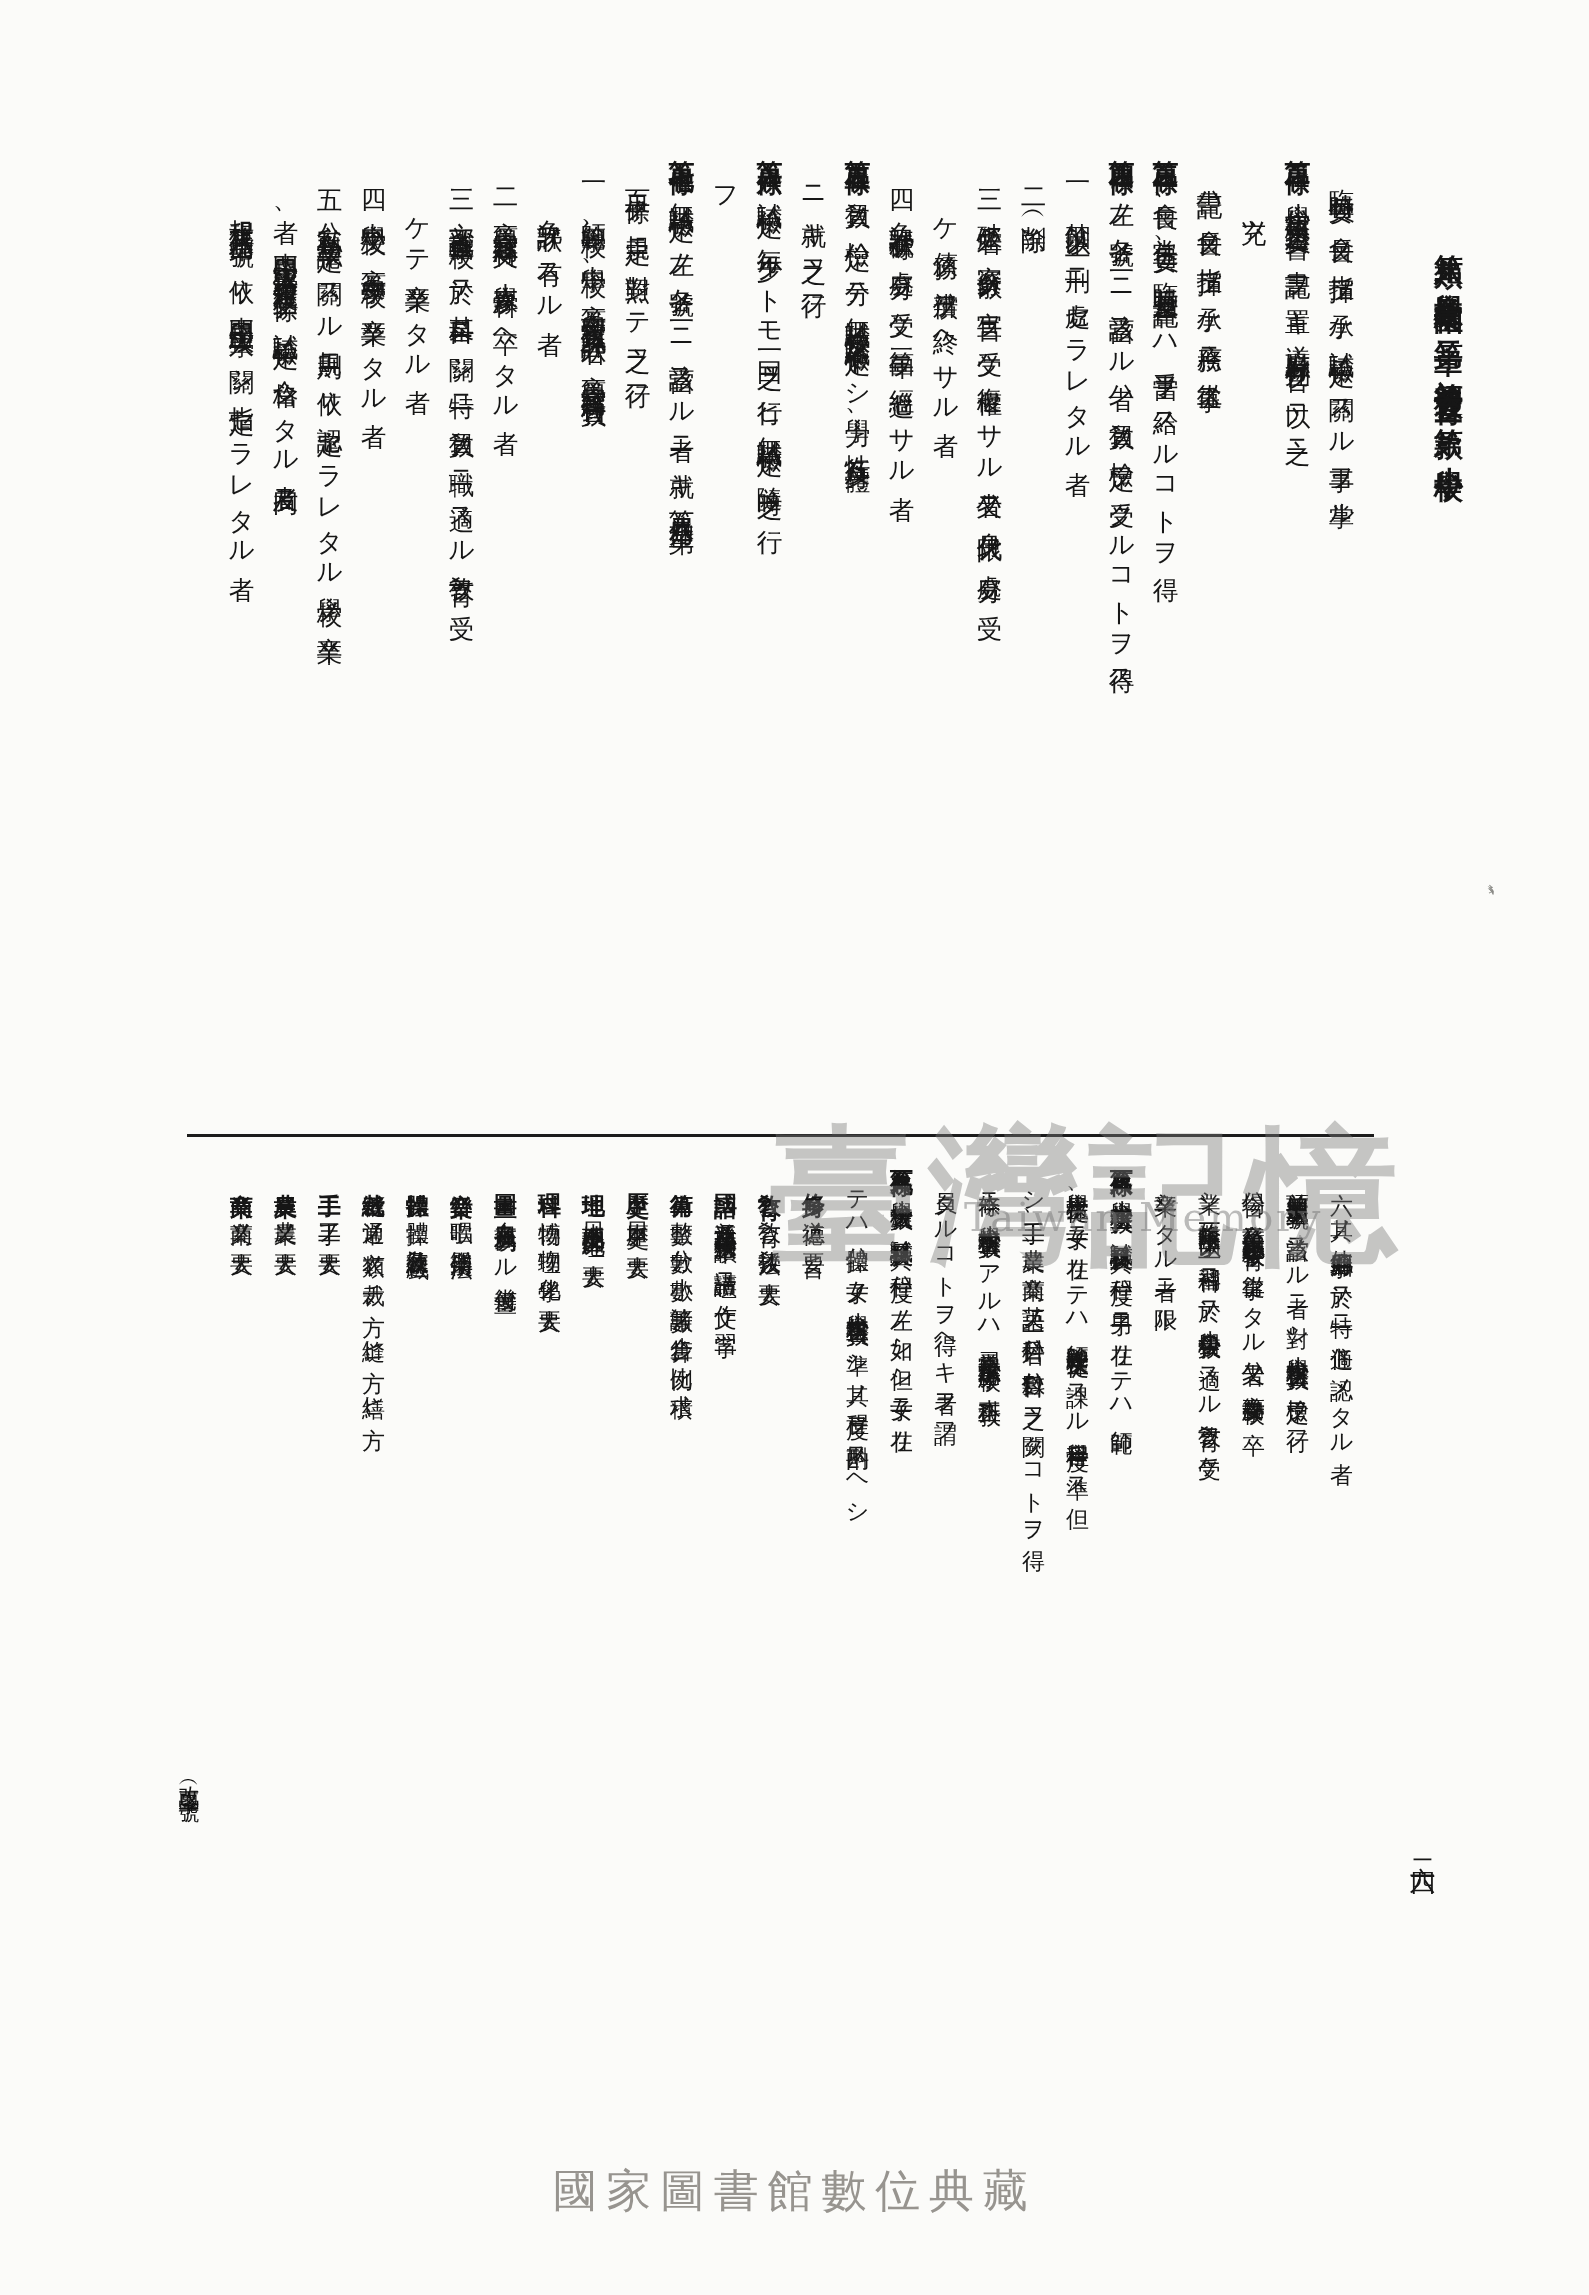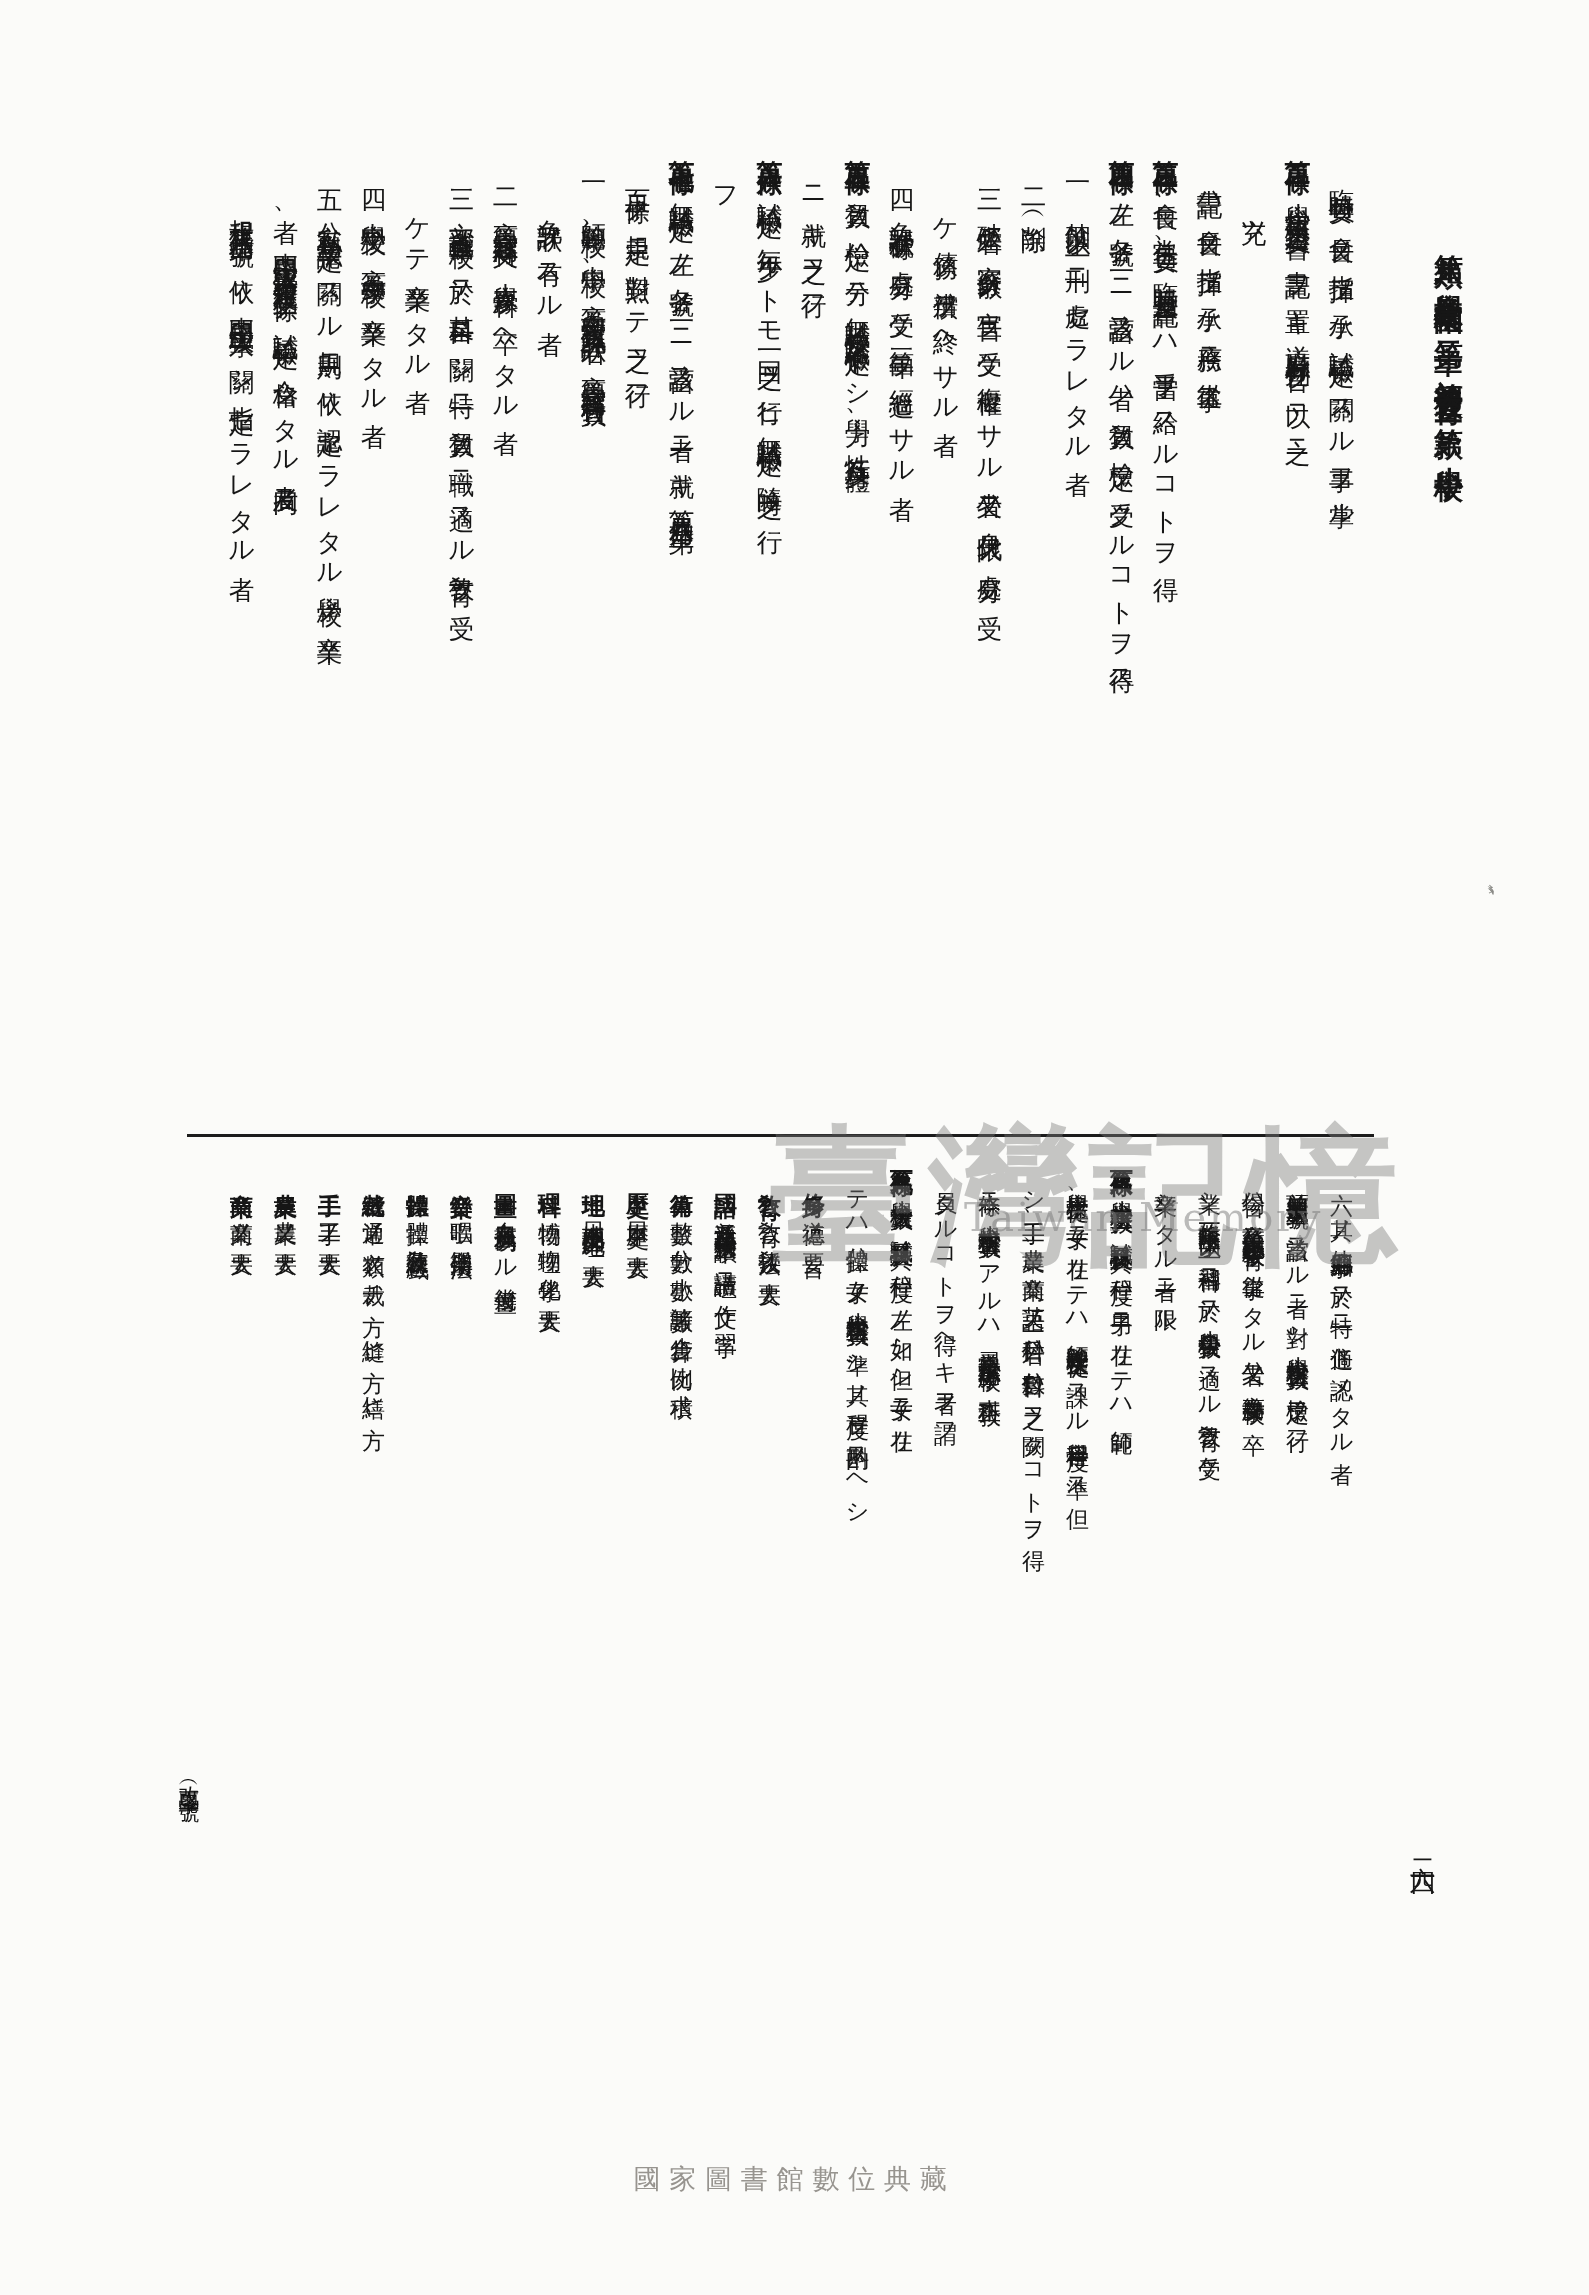--- a/index.html
+++ b/index.html
@@ -40,21 +40,21 @@
     color:rgba(122,122,122,0.42);z-index:5;pointer-events:none;
   }
   .wm-latin{
     position:absolute;top:1194px;left:964px;
     font-size:40px;letter-spacing:2.6px;color:rgba(122,122,122,0.50);
     z-index:5;pointer-events:none;
   }
   
   .caption{
     position:absolute;top:2161px;left:50%;transform:translateX(-50%);
-    font-size:27px;letter-spacing:8.8px;color:#97948f;white-space:nowrap;
+    font-size:45px;letter-spacing:8.8px;color:#97948f;white-space:nowrap;
   }
 </style>
 </head>
 <body>
 
 <div class="page">
 
   <div class="header-col v">第八類　學校及幼稚園　第二章　初等普通敎育　第一款　小學校</div>
 
   <div class="header-annot v">ヽヽ〻ゝ</div>

